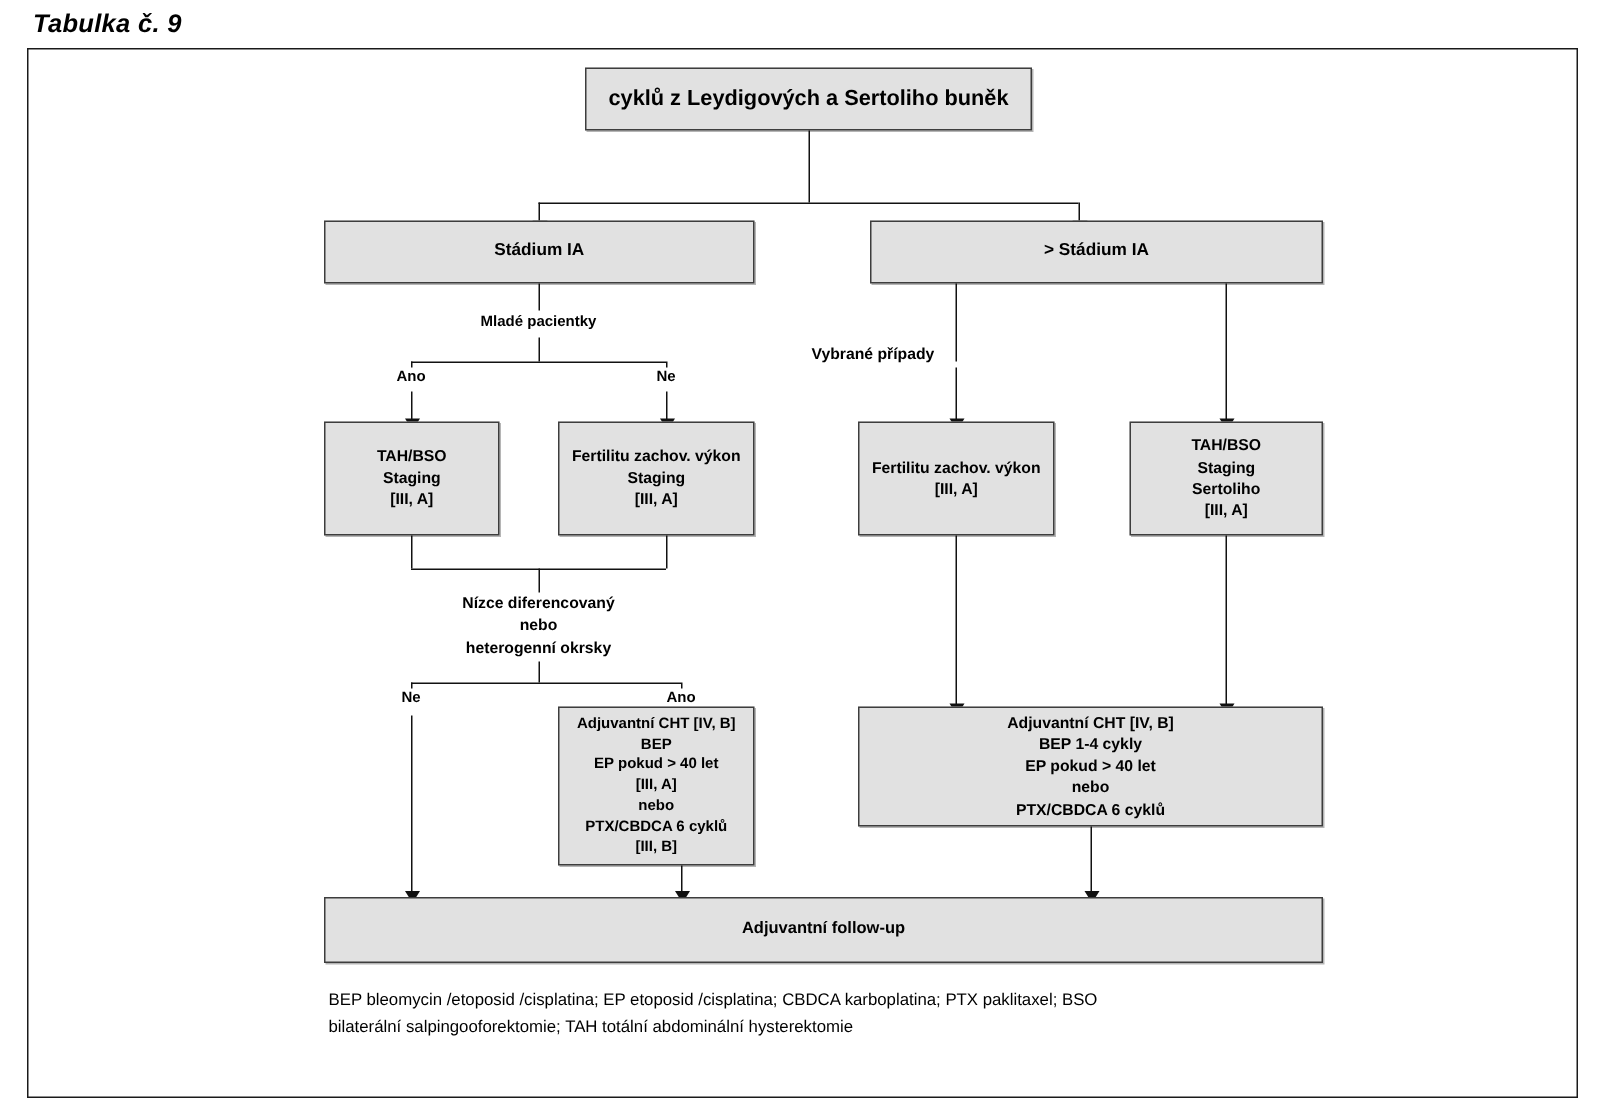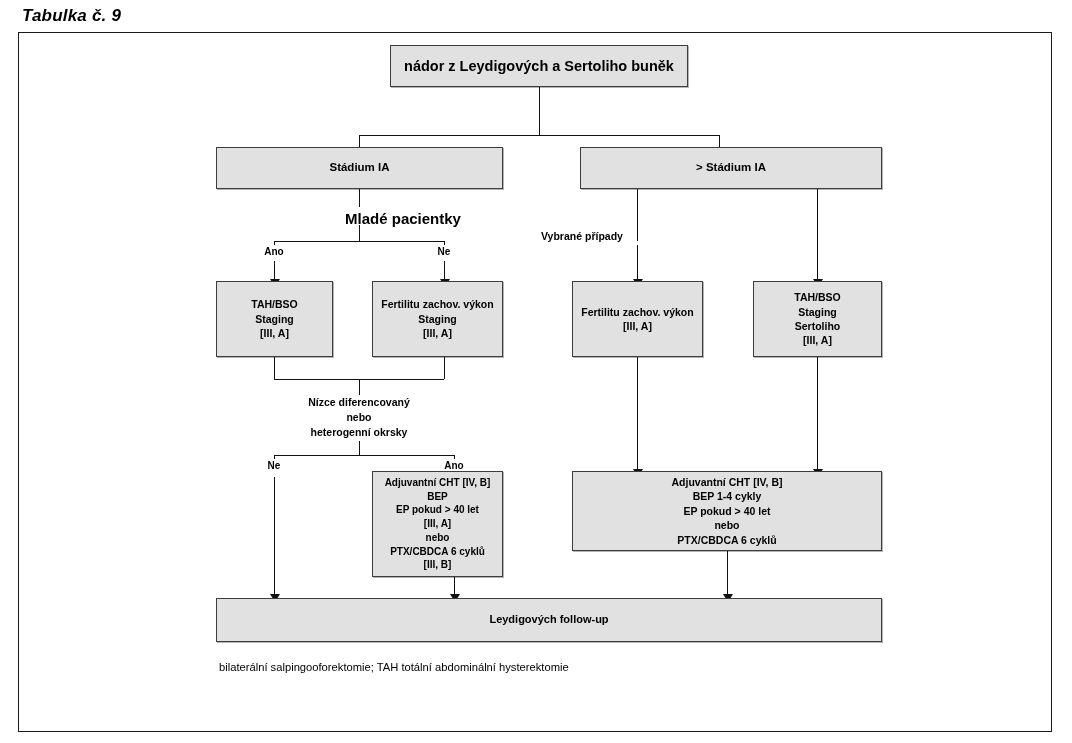--- a/index.html
+++ b/index.html
@@ -53,21 +53,21 @@
   #legend .hd{font-weight:bold;}
 </style>
 </head>
 <body>
 
 <div id="caption">Tabulka č. 9</div>
 
 <div id="frame">
 
   <div class="node" style="left:371px; top:12px; width:298px; height:42px; font-size:14.5px;">
-    <span class="ln">nádor z Leydigových a Sertoliho buněk</span>
+    <span class="ln">cyklů z Leydigových a Sertoliho buněk</span>
   </div>
 
   <div class="v" style="left:520px; top:54px; height:48px;"></div>
 
   <div class="h" style="left:340px; top:102px; width:360px;"></div>
 
   <div class="v" style="left:340px; top:102px; height:14px;"></div>
   <div class="arw" style="left:340.5px; top:114px;"></div>
 
   <div class="v" style="left:700px; top:102px; height:14px;"></div>
@@ -75,21 +75,21 @@
 
   <div class="node" style="left:561px; top:114px; width:302px; height:42px; font-size:11.5px;">
     <span class="ln">&gt; Stádium IA</span>
   </div>
 
   <div class="node" style="left:197px; top:114px; width:287px; height:42px; font-size:11.5px;">
     <span class="ln">Stádium IA</span>
   </div>
 
   <div class="v" style="left:340px; top:156px; height:18px;"></div>
-  <div class="lbl ctr" style="left:340px; top:175px; font-size:15px;margin-left:44px;">Mladé pacientky</div>
+  <div class="lbl ctr" style="left:340px; top:175px; font-size:10px;">Mladé pacientky</div>
   <div class="v" style="left:340px; top:192px; height:16px;"></div>
   <div class="h" style="left:255px; top:208px; width:170px;"></div>
 
   <div class="v" style="left:255px; top:208px; height:4px;"></div>
   <div class="lbl ctr" style="left:255px; top:212px; font-size:10px;">Ano</div>
   <div class="v" style="left:255px; top:228px; height:20px;"></div>
   <div class="arw" style="left:255.5px; top:246px;"></div>
 
   <div class="v" style="left:425px; top:208px; height:4px;"></div>
   <div class="lbl ctr" style="left:425px; top:212px; font-size:10px;">Ne</div>
@@ -176,20 +176,21 @@
     <span class="ln">PTX/CBDCA 6 cyklů</span>
   </div>
 
   <div class="v" style="left:435px; top:544px; height:19px;"></div>
   <div class="arw" style="left:435.5px; top:561px;"></div>
 
   <div class="v" style="left:708px; top:518px; height:45px;"></div>
   <div class="arw" style="left:708.5px; top:561px;"></div>
 
   <div class="node" style="left:197px; top:565px; width:666px; height:44px; font-size:11px;">
-    <span class="ln">Leydigových follow-up</span>
+    <span class="ln">Adjuvantní follow-up</span>
   </div>
 
   <div id="legend">
+    <div>BEP bleomycin /etoposid /cisplatina; EP etoposid /cisplatina; CBDCA karboplatina; PTX paklitaxel; BSO</div>
     <div>bilaterální salpingooforektomie; TAH totální abdominální hysterektomie</div>
   </div>
 
 </div>
 
 </body></html>

